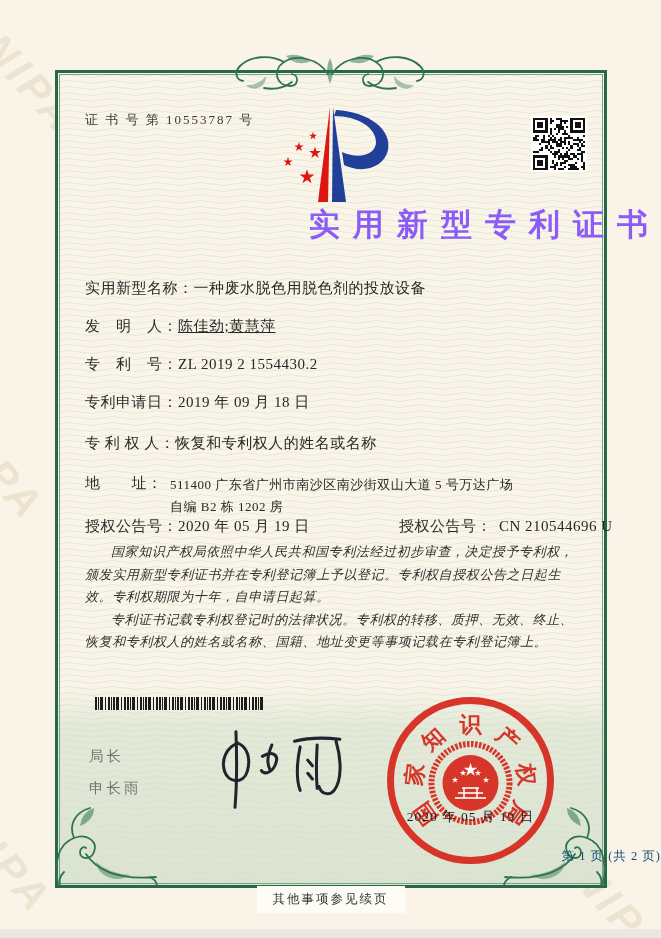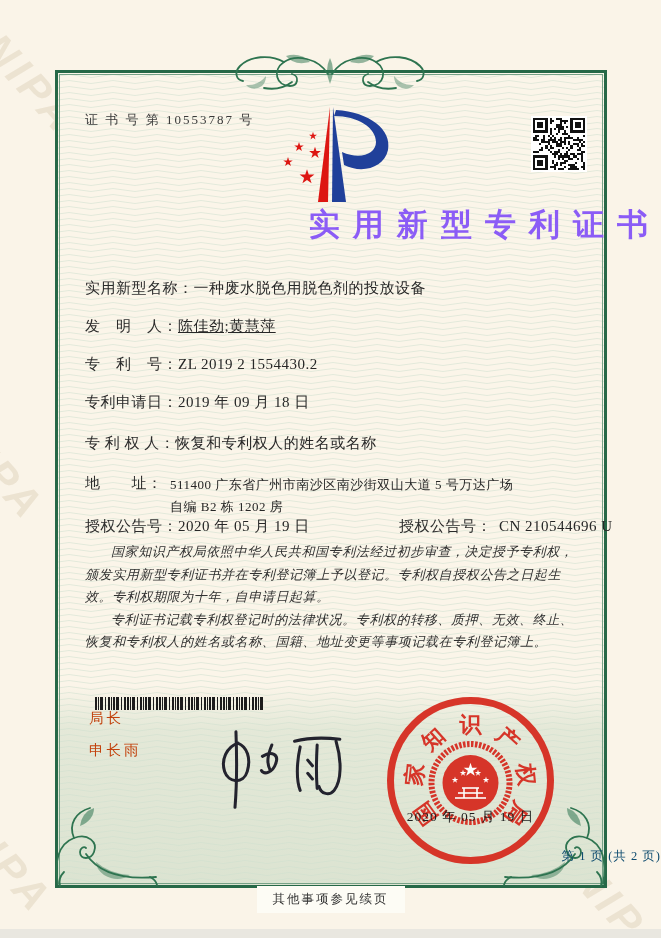--- a/index.html
+++ b/index.html
@@ -49,21 +49,21 @@
     letter-spacing:.6px;
   }
   .paras p{margin:0; text-indent:2em;}
   
   .barcode{position:absolute; left:95px; top:697px;}
   .seal{position:absolute; left:378px; top:688px; opacity:.93;}
   .seal-date{
     position:absolute; left:378px; top:808px; width:185px; text-align:center;
     font-size:13.5px; color:#1e1e1e; letter-spacing:1px; z-index:5; white-space:nowrap;
   }
-  .signer{position:absolute; left:89px; top:702px; font-size:14.5px; color:#c2410c; letter-spacing:3px; line-height:32px;}
+  .signer{position:absolute; left:89px; top:740px; font-size:14.5px; color:#737373; letter-spacing:3px; line-height:32px;}
   .signature{position:absolute; left:200px; top:728px;}
   .page-ind{
     position:absolute; left:0; right:0; top:848px; text-align:right;
     font-size:12.5px; color:#0c4a6e; letter-spacing:1px;
   }
   .cont-note{
     position:absolute; left:50%; top:886px; transform:translateX(-50%);
     background:#fdfcf5; padding:5px 16px; font-size:12.5px; color:#333;
     letter-spacing:2px; z-index:6; white-space:nowrap;
   }

